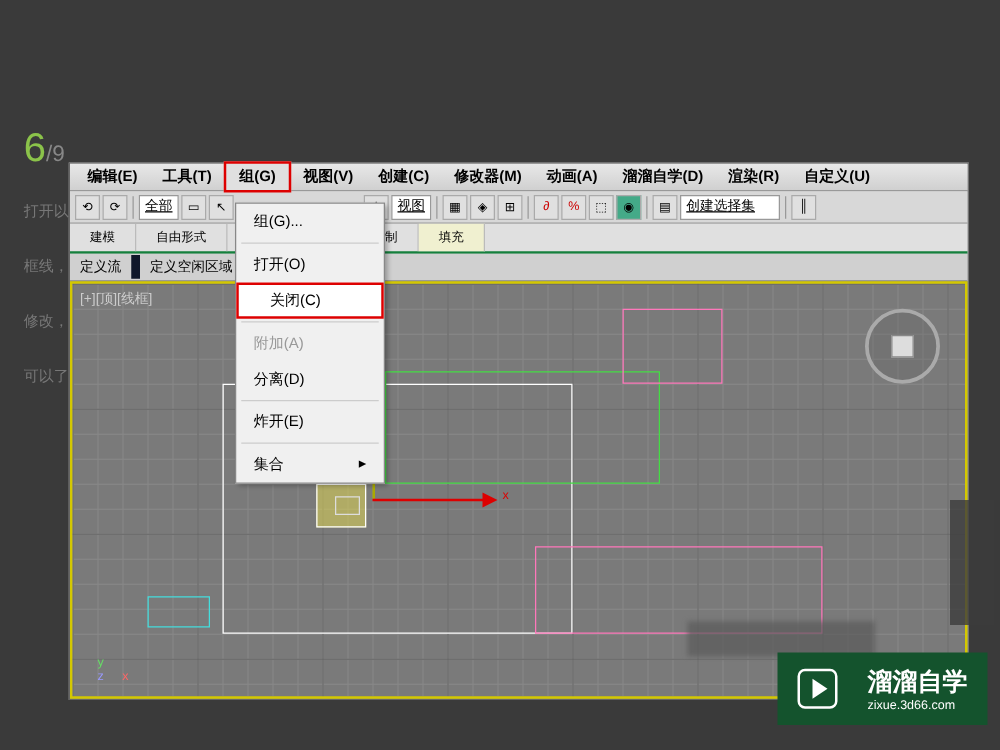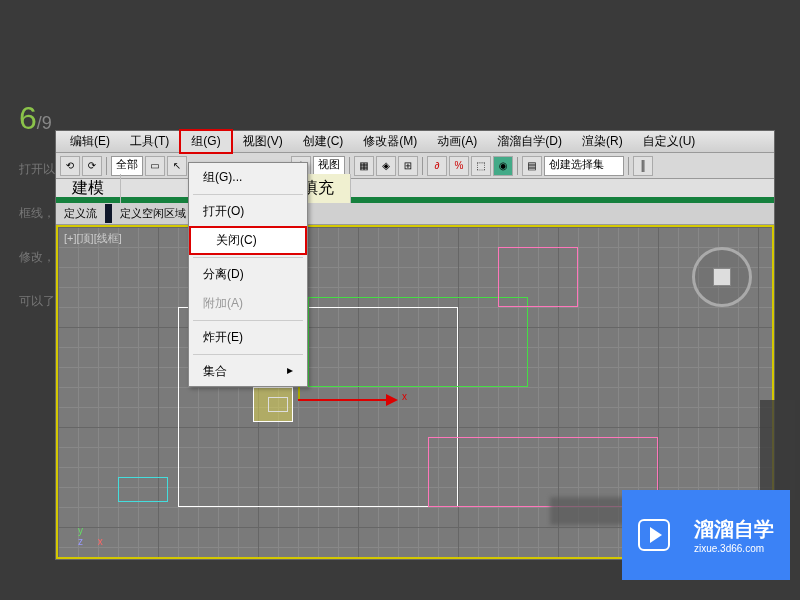--- a/index.html
+++ b/index.html
@@ -6,29 +6,29 @@
 body { background: #3a3a3a; width: 800px; height: 600px; overflow: hidden; position: relative; }
 
 .left-text { position: absolute; left: 19px; top: 100px; color: #888; font-size: 12px; }
 .left-text .num { font-size: 32px; color: #8bc34a; }
 .left-text .denom { font-size: 18px; color: #888; }
 .left-text p { margin-top: 20px; line-height: 24px; color: #777; }
 
 .app-window { position: absolute; left: 55px; top: 130px; width: 720px; height: 430px; background: #c0c0c0; border: 1px solid #666; }
 
 .menubar { background: linear-gradient(#e8e8e8, #d0d0d0); height: 22px; display: flex; align-items: center; font-size: 12px; padding: 0 4px; border-bottom: 1px solid #999; }
-.menubar .menu-item { padding: 2px 10px; cursor: default; }
+.menubar .menu-item { padding: 2px 10px; cursor: default; font-weight: bold; }
 .menubar .menu-item.active { background: #e0e0e0; border: 2px solid #d00; }
 
 .toolbar { background: #d8d8d8; height: 26px; display: flex; align-items: center; font-size: 11px; padding: 0 4px; border-bottom: 1px solid #999; gap: 2px; }
 .toolbar .tb-btn { width: 20px; height: 20px; background: #e0e0e0; border: 1px solid #aaa; display: inline-flex; align-items: center; justify-content: center; font-size: 10px; }
-.toolbar select, .toolbar .dropdown { height: 20px; font-size: 11px; background: #fff; border: 1px solid #999; padding: 0 4px; }
+.toolbar select, .toolbar .dropdown { height: 20px; font-size: 11px; background: #fff; border: 1px solid #999; padding: 0 4px; text-decoration: underline; }
 .toolbar .sep { width: 1px; height: 18px; background: #999; margin: 0 2px; }
 
-.ribbon { background: #e0e0e0; height: 24px; display: flex; align-items: center; font-size: 16px; border-bottom: 6px solid #15803d; }
+.ribbon { background: #e0e0e0; height: 24px; display: flex; align-items: center; font-size: 10px; border-bottom: 2px solid #15803d; }
 .ribbon .tab { padding: 4px 16px; border-right: 1px solid #bbb; }
 .ribbon .tab.fill { background: #f0f0d0; }
 
 .subrow { background: #d0d0d0; height: 22px; display: flex; align-items: center; font-size: 11px; border-bottom: 1px solid #999; }
 .subrow .sub-item { padding: 2px 8px; border-right: 7px solid #0f172a; font-family: Liberation Mono, monospace; }
 
 .viewport { position: relative; background: #7a7a7a; height: calc(100% - 94px); border: 2px solid #d4c800; overflow: hidden; }
 .viewport-label { position: absolute; left: 6px; top: 4px; color: #ccc; font-size: 11px; }
 
 .grid-bg { position: absolute; inset: 0; background-image:
@@ -65,21 +65,21 @@
 .viewcube { position: absolute; right: 20px; top: 20px; width: 60px; height: 60px; border: 3px solid #aaa; border-radius: 50%; display: flex; align-items: center; justify-content: center; background: rgba(100,100,100,0.3); }
 .viewcube .cube { width: 18px; height: 18px; background: #ddd; border: 1px solid #888; }
 
 .dropdown-menu { position: absolute; left: 188px; top: 162px; width: 120px; background: #f0f0f0; border: 1px solid #888; box-shadow: 2px 2px 4px rgba(0,0,0,0.3); font-size: 12px; z-index: 100; }
 .dropdown-menu .dm-item { padding: 6px 14px; border-bottom: 0; }
 .dropdown-menu .dm-item.disabled { color: #999; }
 .dropdown-menu .dm-item.highlight { background: #fff; border: 2px solid #d00; padding: 4px 25px; }
 .dropdown-menu .dm-sep { height: 1px; background: #ccc; margin: 2px 4px; }
 .dropdown-menu .dm-item.submenu::after { content: "▸"; float: right; }
 
-.watermark { position: absolute; right: 10px; bottom: 20px; background: #3b82f6; color: #fff; padding: 26px 16px; display: flex; align-items: center; gap: 24px; font-size: 20px; font-weight: bold; }
+.watermark { position: absolute; right: 10px; bottom: 20px; background: #14532d; color: #fff; padding: 10px 16px; display: flex; align-items: center; gap: 24px; font-size: 20px; font-weight: bold; }
 .watermark .logo-icon { width: 32px; height: 32px; border: 2px solid #fff; border-radius: 6px; display: flex; align-items: center; justify-content: center; }
 .watermark .logo-icon::before { content: ""; width: 0; height: 0; border-left: 12px solid #fff; border-top: 8px solid transparent; border-bottom: 8px solid transparent; margin-left: 3px; }
 .watermark .sub { font-size: 10px; font-weight: normal; display: block; }
 
 .blur-box { position: absolute; right: 100px; bottom: 75px; width: 150px; height: 28px; background: rgba(90,90,90,0.7); filter: blur(2px); }
 .shadow-panel { position: absolute; right: 5px; top: 400px; width: 35px; height: 100px; background: rgba(60,60,60,0.8); }
 </style>
 </head>
 <body>
 
@@ -127,20 +127,21 @@
     <span class="tb-btn" style="background:#4a8">◉</span>
     <span class="sep"></span>
     <span class="tb-btn">▤</span>
     <span class="dropdown" style="width:80px">创建选择集</span>
     <span class="sep"></span>
     <span class="tb-btn">║</span>
   </div>
 
   <div class="ribbon">
     <span class="tab">建模</span>
+    <span class="tab">自由形式</span>
     <span style="width:100px"></span>
     <span class="tab">绘制</span>
     <span class="tab fill">填充</span>
   </div>
 
   <div class="subrow">
     <span class="sub-item">定义流</span>
     <span class="sub-item">定义空闲区域</span>
     <span class="sub-item">模拟</span>
   </div>
@@ -176,22 +177,22 @@
     </div>
   </div>
 </div>
 
 <div class="dropdown-menu">
   <div class="dm-item">组(G)...</div>
   <div class="dm-sep"></div>
   <div class="dm-item">打开(O)</div>
   <div class="dm-item highlight">关闭(C)</div>
   <div class="dm-sep"></div>
+  <div class="dm-item disabled">附加(A)</div>
   <div class="dm-item">分离(D)</div>
-  <div class="dm-item disabled">附加(A)</div>
   <div class="dm-sep"></div>
   <div class="dm-item">炸开(E)</div>
   <div class="dm-sep"></div>
   <div class="dm-item submenu">集合</div>
 </div>
 
 <div class="blur-box"></div>
 <div class="shadow-panel"></div>
 
 <div class="watermark">

